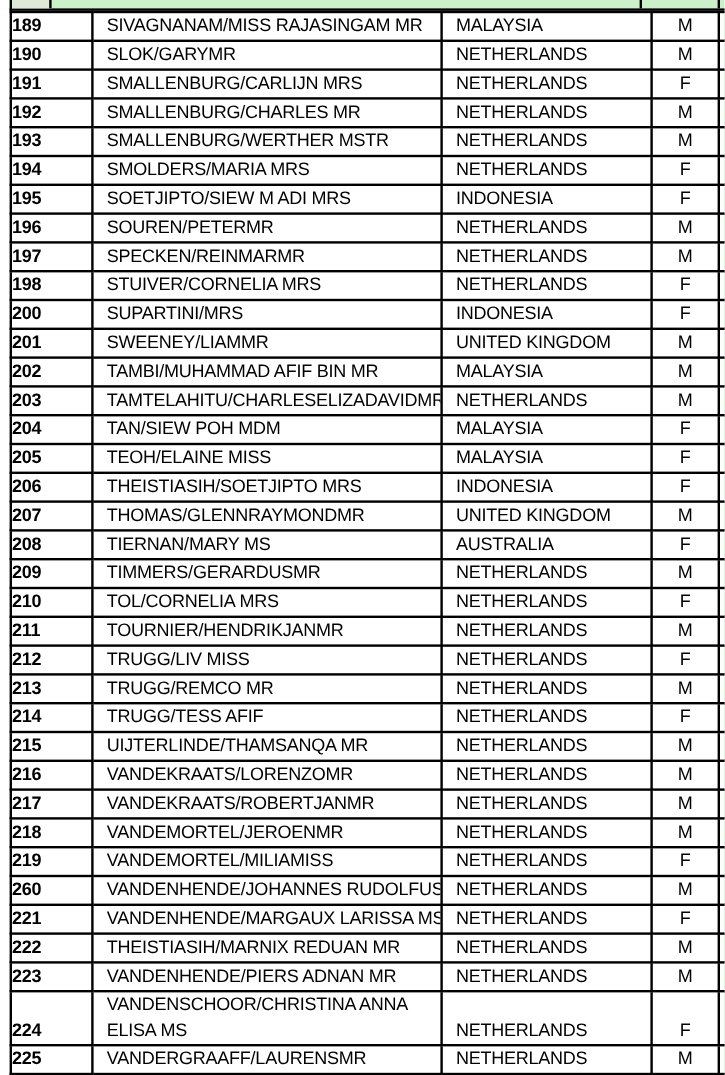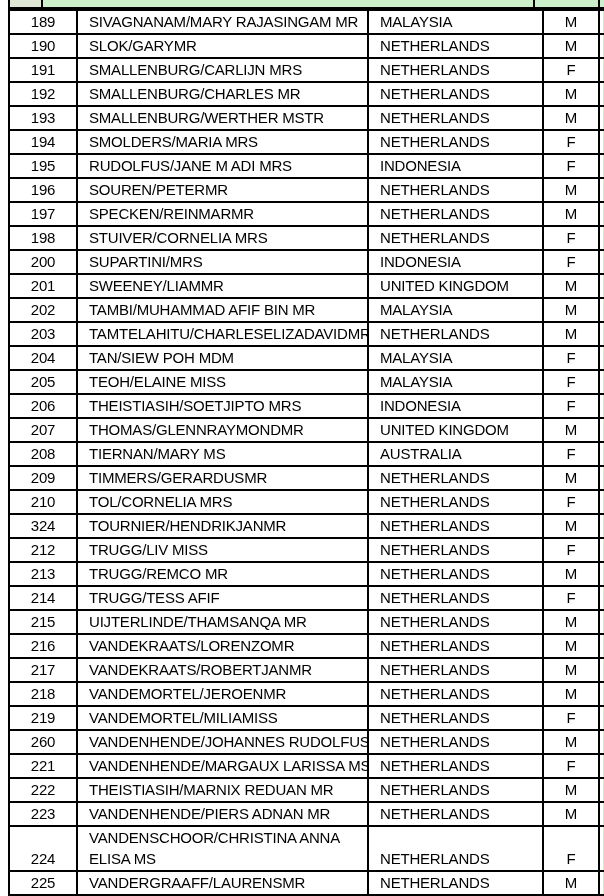--- a/index.html
+++ b/index.html
@@ -58,21 +58,21 @@
     font-size: 15px;
     line-height: 21px;
     height: 21px;
     color: #000;
     padding: 0 0 1px 0;
     overflow: hidden;
     white-space: nowrap;
     background: #ffffff;
     letter-spacing: -0.2px;
   }
-  #manifest td.c-num    { text-align: center; }
+  #manifest td.c-num    { text-align: left; font-weight: bold; }
   #manifest td.c-name   { padding-left: 11px; }
   #manifest td.c-country{ padding-left: 11px; }
   #manifest td.c-gender { text-align: center; }
   #manifest td.c-edge   {
     border-right: none;
     background: linear-gradient(to right, #ffffff 60%, #cbf0ca 60%);
   }
   #manifest tr.tall td { height: 42px; margin-top: 40px; }
   #manifest tr.tall td.c-name { white-space: normal; }
 </style>
@@ -91,21 +91,21 @@
     <colgroup>
       <col style="width:68px">
       <col style="width:291px">
       <col style="width:175px">
       <col style="width:56px">
       <col style="width:6px">
     </colgroup>
     <tbody>
         <tr>
       <td class="c-num">189</td>
-      <td class="c-name">SIVAGNANAM/MARY RAJASINGAM MR</td>
+      <td class="c-name">SIVAGNANAM/MISS RAJASINGAM MR</td>
       <td class="c-country">MALAYSIA</td>
       <td class="c-gender">M</td>
       <td class="c-edge"></td>
     </tr>
         <tr>
       <td class="c-num">190</td>
       <td class="c-name">SLOK/GARYMR</td>
       <td class="c-country">NETHERLANDS</td>
       <td class="c-gender">M</td>
       <td class="c-edge"></td>
@@ -133,21 +133,21 @@
     </tr>
         <tr>
       <td class="c-num">194</td>
       <td class="c-name">SMOLDERS/MARIA MRS</td>
       <td class="c-country">NETHERLANDS</td>
       <td class="c-gender">F</td>
       <td class="c-edge"></td>
     </tr>
         <tr>
       <td class="c-num">195</td>
-      <td class="c-name">RUDOLFUS/JANE M ADI MRS</td>
+      <td class="c-name">SOETJIPTO/SIEW M ADI MRS</td>
       <td class="c-country">INDONESIA</td>
       <td class="c-gender">F</td>
       <td class="c-edge"></td>
     </tr>
         <tr>
       <td class="c-num">196</td>
       <td class="c-name">SOUREN/PETERMR</td>
       <td class="c-country">NETHERLANDS</td>
       <td class="c-gender">M</td>
       <td class="c-edge"></td>
@@ -237,21 +237,21 @@
       <td class="c-edge"></td>
     </tr>
         <tr>
       <td class="c-num">210</td>
       <td class="c-name">TOL/CORNELIA MRS</td>
       <td class="c-country">NETHERLANDS</td>
       <td class="c-gender">F</td>
       <td class="c-edge"></td>
     </tr>
         <tr>
-      <td class="c-num">324</td>
+      <td class="c-num">211</td>
       <td class="c-name">TOURNIER/HENDRIKJANMR</td>
       <td class="c-country">NETHERLANDS</td>
       <td class="c-gender">M</td>
       <td class="c-edge"></td>
     </tr>
         <tr>
       <td class="c-num">212</td>
       <td class="c-name">TRUGG/LIV MISS</td>
       <td class="c-country">NETHERLANDS</td>
       <td class="c-gender">F</td>

